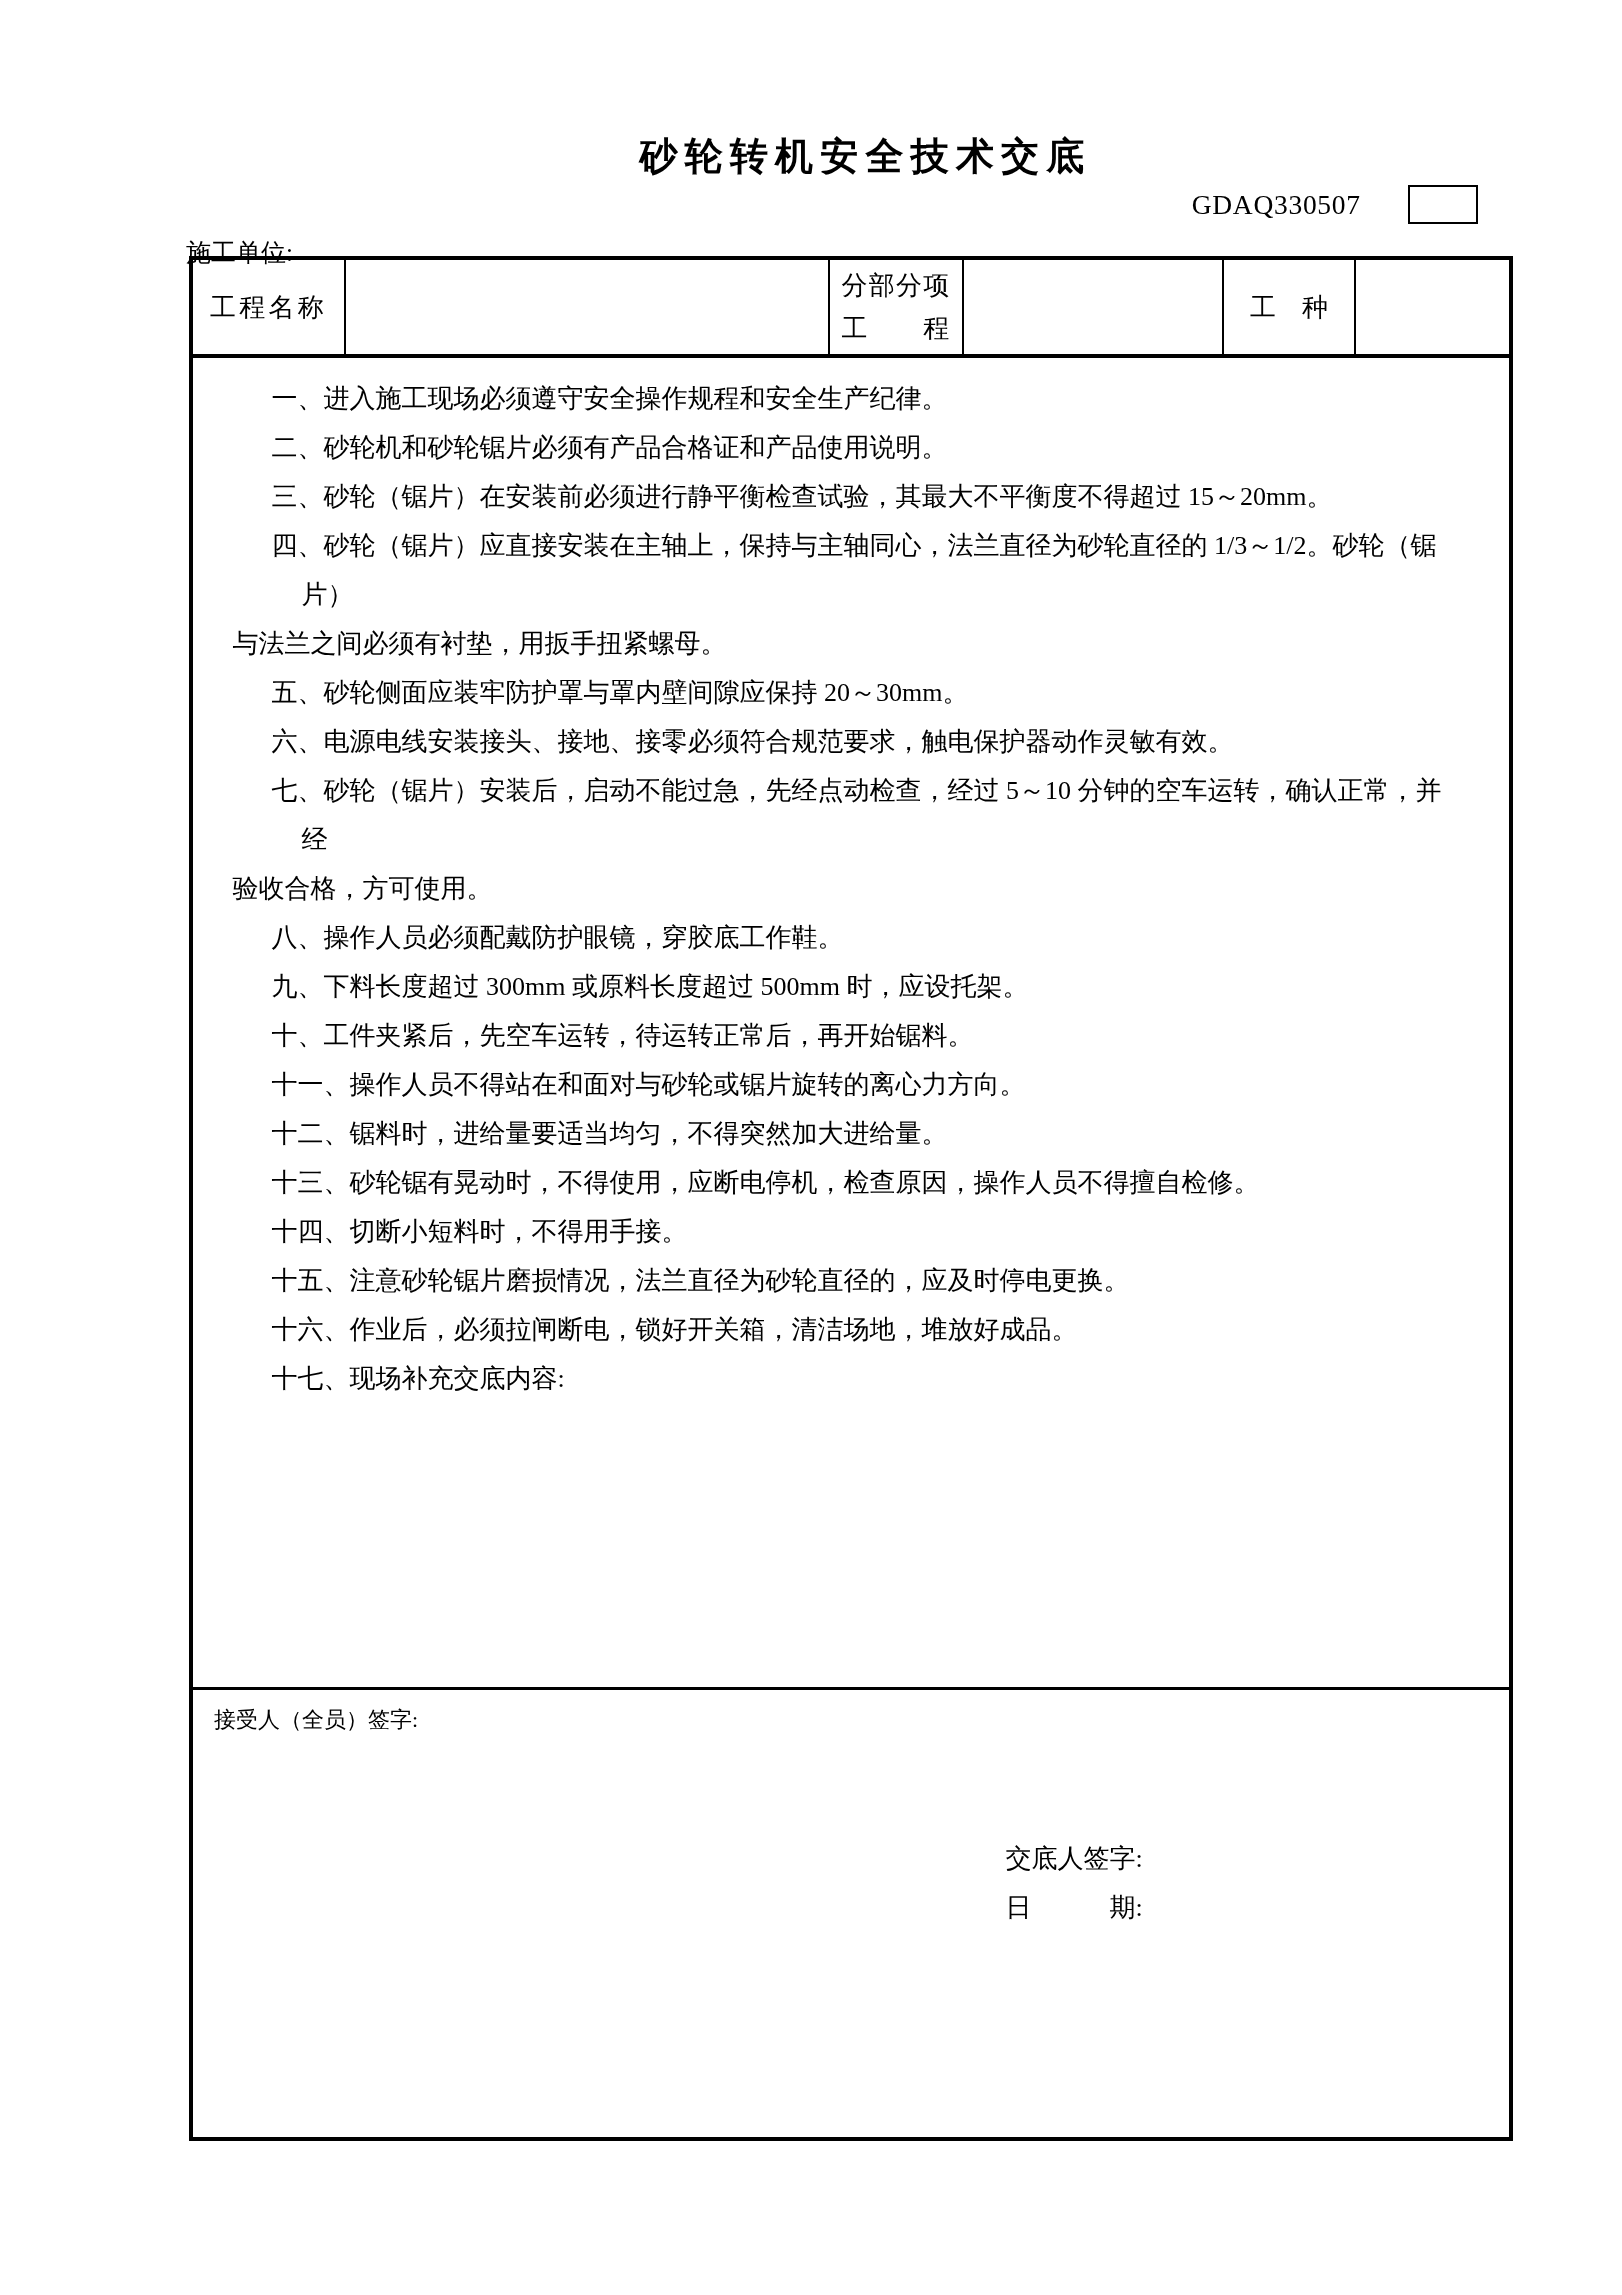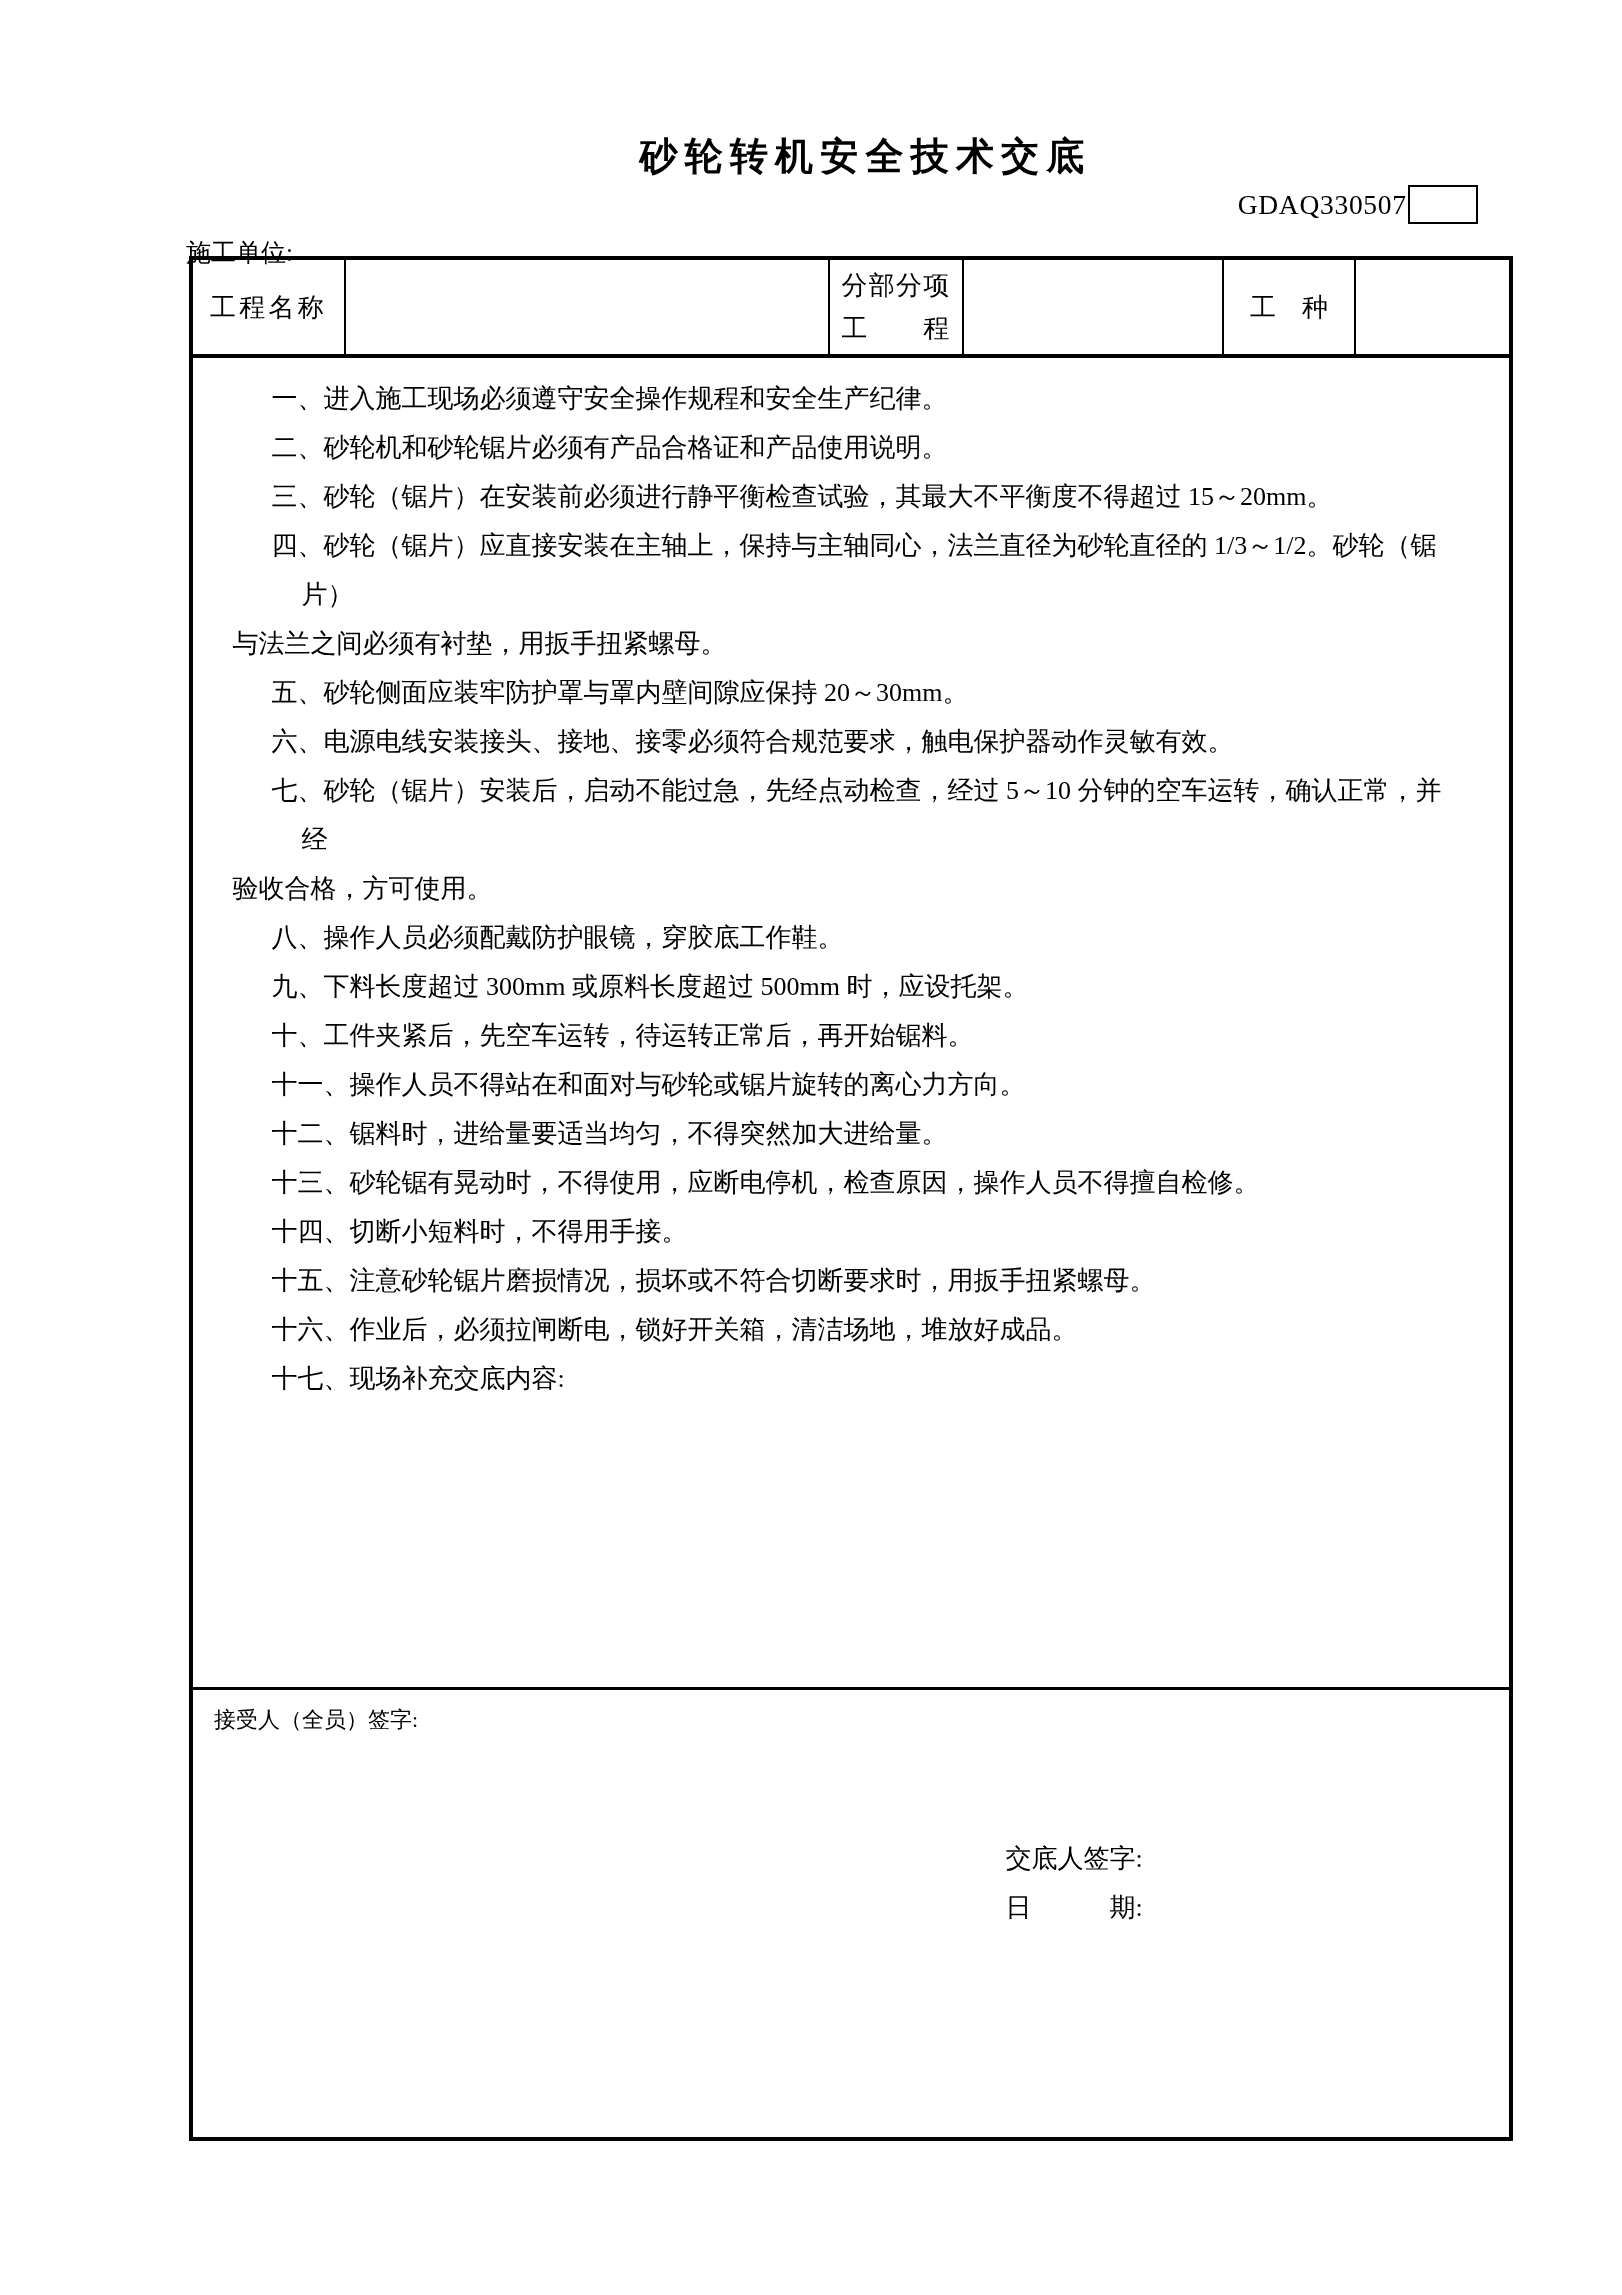--- a/index.html
+++ b/index.html
@@ -32,20 +32,21 @@
     white-space: nowrap;
   }
   .code-row {
     position: absolute;
     top: 185px;
     left: 0;
     width: 1478px;
     display: flex;
     justify-content: flex-end;
     align-items: flex-start;
+    gap: 46px;
   }
   .code-text {
     font-size: 27.5px;
     line-height: 39px;
     letter-spacing: 0.7px;
     margin-right: 1.3px;
   }
   .code-box {
     width: 66px;
     height: 35px;
@@ -168,21 +169,21 @@
           <div class="line item">七、砂轮（锯片）安装后，启动不能过急，先经点动检查，经过 5～10 分钟的空车运转，确认正常，并</div>
           <div class="line deep">经</div>
           <div class="line flush">验收合格，方可使用。</div>
           <div class="line item">八、操作人员必须配戴防护眼镜，穿胶底工作鞋。</div>
           <div class="line item">九、下料长度超过 300mm 或原料长度超过 500mm 时，应设托架。</div>
           <div class="line item">十、工件夹紧后，先空车运转，待运转正常后，再开始锯料。</div>
           <div class="line item">十一、操作人员不得站在和面对与砂轮或锯片旋转的离心力方向。</div>
           <div class="line item">十二、锯料时，进给量要适当均匀，不得突然加大进给量。</div>
           <div class="line item">十三、砂轮锯有晃动时，不得使用，应断电停机，检查原因，操作人员不得擅自检修。</div>
           <div class="line item">十四、切断小短料时，不得用手接。</div>
-          <div class="line item">十五、注意砂轮锯片磨损情况，损坏或不符合切断要求时，用扳手扭紧螺母。</div>
+          <div class="line item">十五、注意砂轮锯片磨损情况，法兰直径为砂轮直径的，应及时停电更换。</div>
           <div class="line item">十六、作业后，必须拉闸断电，锁好开关箱，清洁场地，堆放好成品。</div>
           <div class="line item">十七、现场补充交底内容:</div>
         </div>
       <div class="sig-line first">交底人签字:</div>
       <div class="sig-line">日　　　期:</div>
     </div>
 
     <div class="footer-cell">
       <span>接受人（全员）签字:</span>
     </div>

